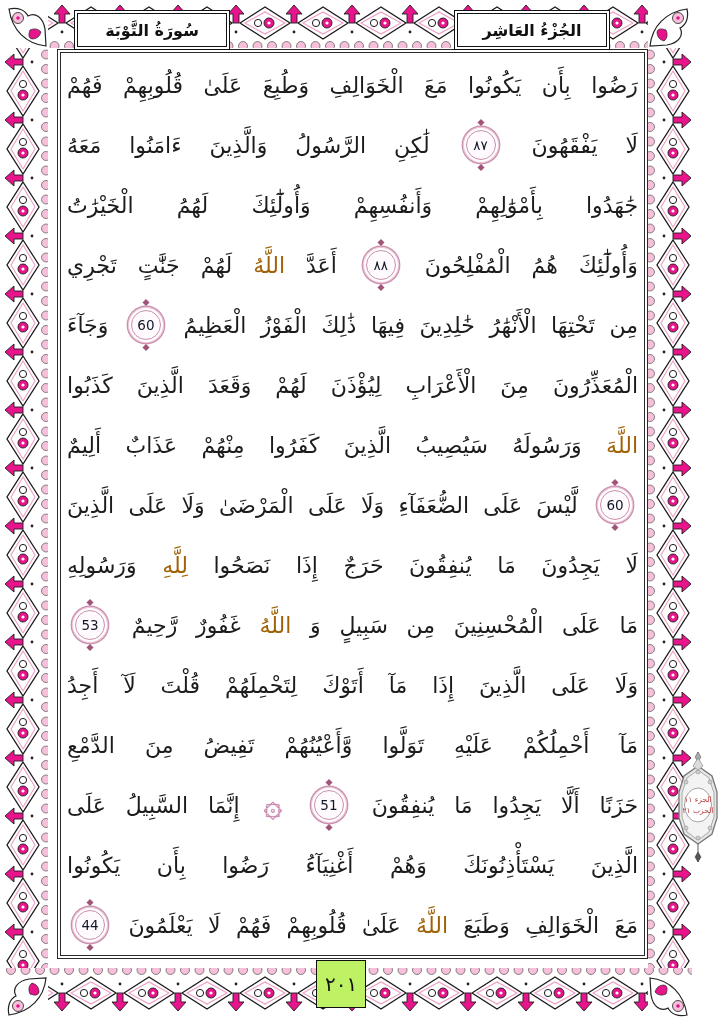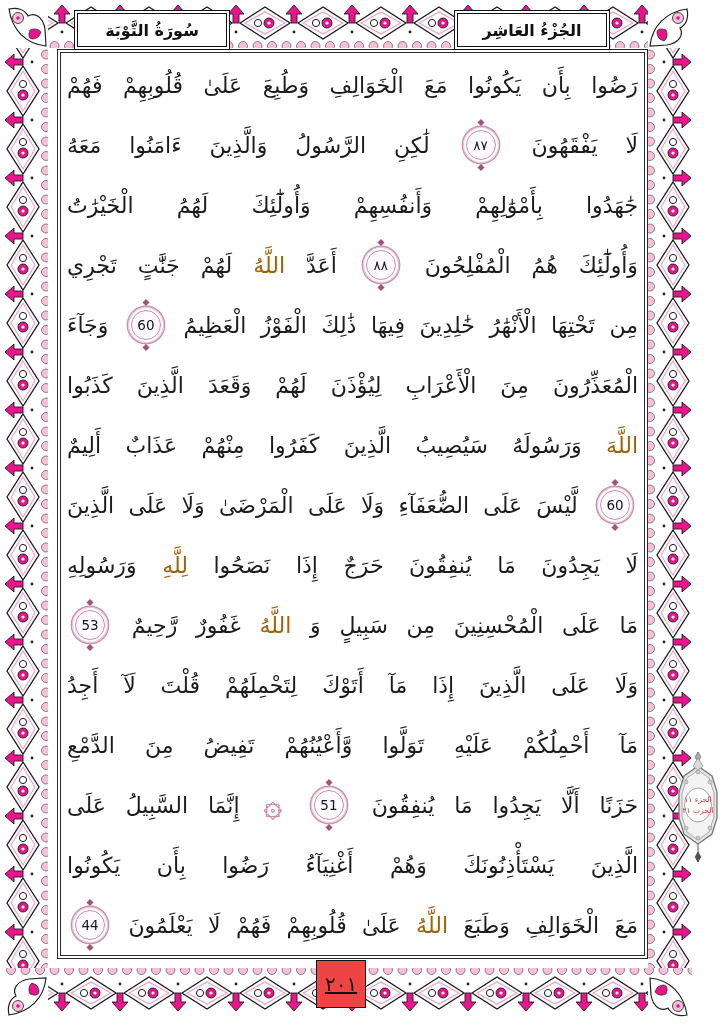--- a/index.html
+++ b/index.html
@@ -49,23 +49,23 @@
     content:"";position:absolute;left:50%;width:5px;height:5px;background:#a05578;
     transform:translateX(-50%) rotate(45deg);
   }
   .vmark::before{top:-11px;}
   .vmark::after{bottom:-11px;}
   .rub{
     flex:0 0 auto;font-size:32px;line-height:1;color:#cf7fae;margin:0 4px;
     text-shadow:0 0 1px #8a3f68;
   }
   .page-number-box{
-    position:absolute;left:316px;top:960px;width:48px;height:46px;background:#ef4444;
+    position:absolute;left:316px;top:960px;width:48px;height:46px;background:#bef264;
     border:1.5px solid #111;display:flex;align-items:center;justify-content:center;
-    font-size:20px;color:#111;z-index:6;text-decoration:underline;
+    font-size:20px;color:#111;z-index:6;
   }
   .side-medallion{position:absolute;left:676px;top:752px;width:44px;height:110px;z-index:6;}
 </style>
 </head>
 <body>
 
 <div class="page">
 
   <svg class="band band-left" width="44" height="1016" viewBox="0 0 44 1016">
     <defs>

